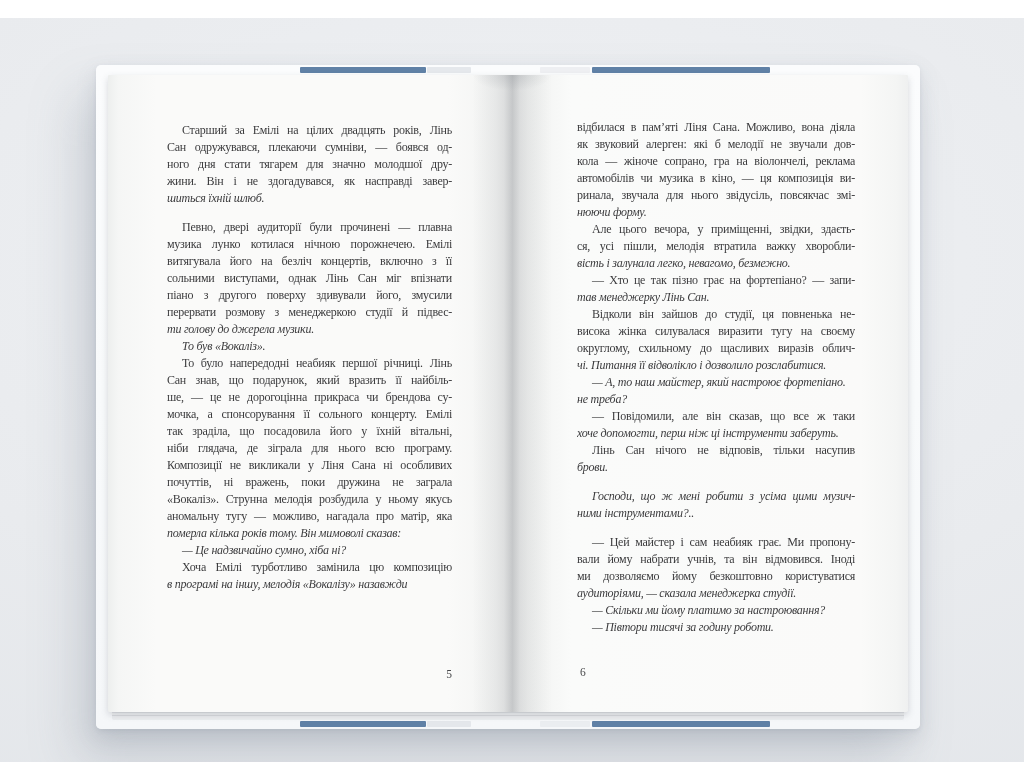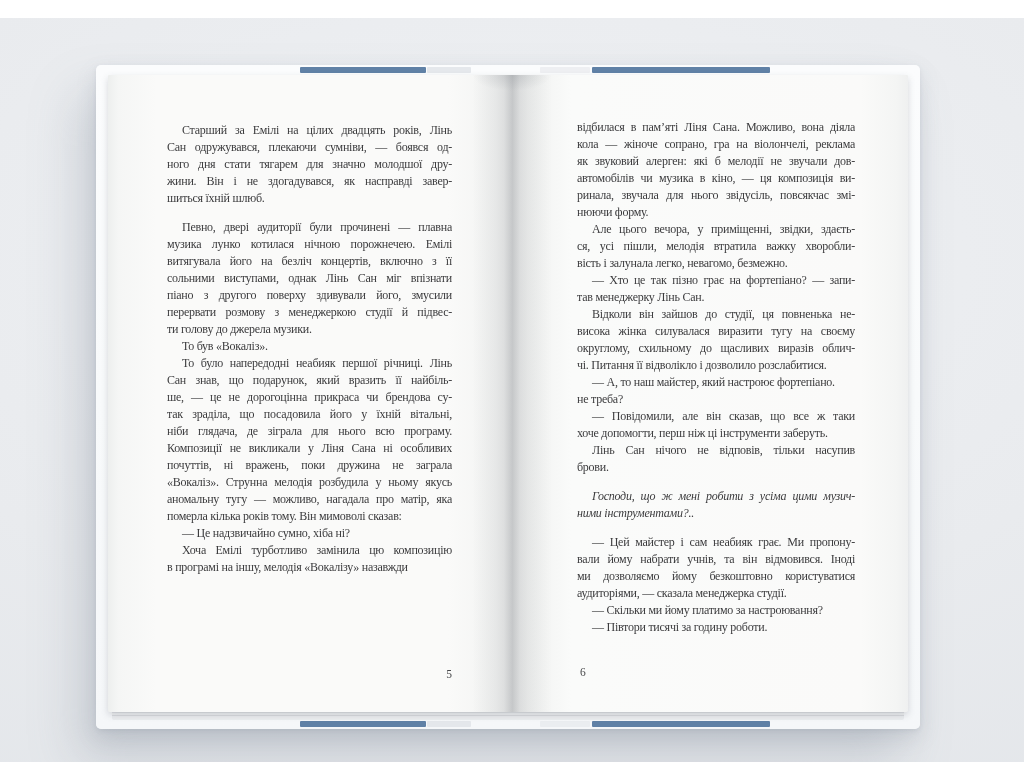--- a/index.html
+++ b/index.html
@@ -58,21 +58,21 @@
   .textblock {
     position:absolute; color:#3b3b3d;
     font-size:12px; line-height:17px; letter-spacing:-0.25px;
   }
   .tb-left  { left:71px;  top:57px; width:285px; }
   .tb-right { left:481px; top:54px; width:278px; }
   .para { margin:0; }
   .para.gap { margin-top:12px; }
   .para.italic { font-style:italic; }
   .line { text-align:justify; text-align-last:justify; height:17px; overflow:hidden; }
-  .line.last { text-align-last:left; }
+  .line.last { text-align-last:left;font-style:italic; }
   .line.indent { text-indent:15px; }
   .pagenum {
     position:absolute; color:#47484a; font-size:11.5px; letter-spacing:0;
   }
   .pn-left  { left:71px; top:603px; width:285px; text-align:right; padding-right:3px; }
   .pn-right { left:481px; top:601px; width:278px; text-align:left; padding-left:3px; }
 </style>
 </head>
 <body>
 
@@ -120,41 +120,42 @@
           <div class="line">перервати розмову з менеджеркою студії й підвес-</div>
           <div class="line last">ти голову до джерела музики.</div>
         </div>
         <div class="para">
           <div class="line last indent">То був «Вокаліз».</div>
         </div>
         <div class="para">
           <div class="line indent">То було напередодні неабияк першої річниці. Лінь</div>
           <div class="line">Сан знав, що подарунок, який вразить її найбіль-</div>
           <div class="line">ше, — це не дорогоцінна прикраса чи брендова су-</div>
+          <div class="line">мочка, а спонсорування її сольного концерту. Емілі</div>
           <div class="line">так зраділа, що посадовила його у їхній вітальні,</div>
           <div class="line">ніби глядача, де зіграла для нього всю програму.</div>
           <div class="line">Композиції не викликали у Ліня Сана ні особливих</div>
           <div class="line">почуттів, ні вражень, поки дружина не заграла</div>
           <div class="line">«Вокаліз». Струнна мелодія розбудила у ньому якусь</div>
           <div class="line">аномальну тугу — можливо, нагадала про матір, яка</div>
           <div class="line last">померла кілька років тому. Він мимоволі сказав:</div>
         </div>
         <div class="para">
           <div class="line last indent">— Це надзвичайно сумно, хіба ні?</div>
         </div>
         <div class="para">
           <div class="line indent">Хоча Емілі турботливо замінила цю композицію</div>
           <div class="line last">в програмі на іншу, мелодія «Вокалізу» назавжди</div>
         </div>
       </div>
     <div class="textblock tb-right" style="color: rgb(59, 59, 61);">
         <div class="para">
           <div class="line">відбилася в пам’яті Ліня Сана. Можливо, вона діяла</div>
+          <div class="line">як звуковий алерген: які б мелодії не звучали дов-</div>
           <div class="line">кола — жіноче сопрано, гра на віолончелі, реклама</div>
-          <div class="line">як звуковий алерген: які б мелодії не звучали дов-</div>
           <div class="line">автомобілів чи музика в кіно, — ця композиція ви-</div>
           <div class="line">ринала, звучала для нього звідусіль, повсякчас змі-</div>
           <div class="line last">нюючи форму.</div>
         </div>
         <div class="para">
           <div class="line indent">Але цього вечора, у приміщенні, звідки, здаєть-</div>
           <div class="line">ся, усі пішли, мелодія втратила важку хворобли-</div>
           <div class="line last">вість і залунала легко, невагомо, безмежно.</div>
         </div>
         <div class="para">

